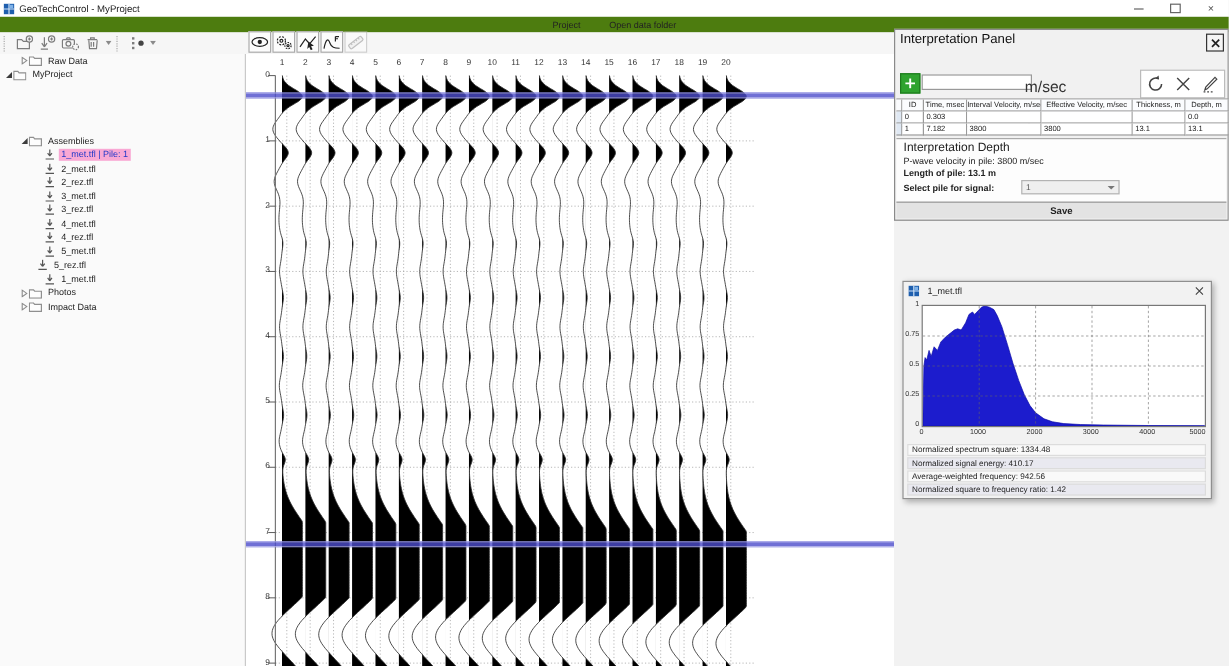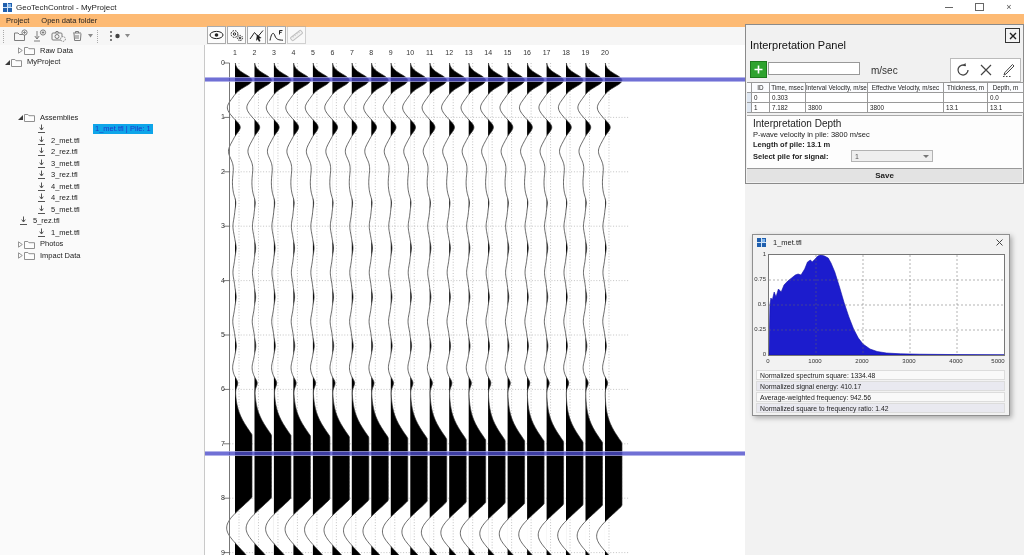--- a/index.html
+++ b/index.html
@@ -9,62 +9,62 @@
   
   .titlebar{position:absolute;left:0;top:0;right:0;height:14px;background:#ffffff;
             border-bottom:1px solid #e6e6e6;display:flex;align-items:center;font-size:8px;}
   .appicon{width:9px;height:9px;margin:0 4px 0 3px;flex:0 0 auto;}
   .wincontrols{margin-left:auto;display:flex;height:14px;}
   .wc{width:30px;display:flex;align-items:center;justify-content:center;color:#555;}
   .wc-min i{display:block;width:8px;border-top:1px solid #666;}
   .wc-max i{display:block;width:7px;height:6px;border:1px solid #666;}
   .wc-close{font-size:9px;color:#555;}
   
-  .menubar{position:absolute;left:0;top:14px;right:0;height:13px;background:#fdba74;
-           display:flex;align-items:center;font-size:7.5px;gap:0;}
+  .menubar{position:absolute;left:0;top:14px;right:0;height:13px;background:#4d7c0f;
+           display:flex;align-items:center;font-size:7.5px;gap:12px;justify-content:center;}
   .menuitem{padding:0 6px;height:13px;display:flex;align-items:center;}
   .topstrip{position:absolute;left:0;top:27px;right:0;height:18px;background:#f6f6f6;}
   .toolbar{position:absolute;left:0;top:27px;width:205px;height:18px;display:flex;align-items:center;}
   .tb-handle{width:3px;height:13px;border-left:1px dotted #aaa;margin:0 4px 0 3px;}
   .tbtn{width:19px;height:16px;display:flex;align-items:center;justify-content:center;}
   .tb-caret{width:7px;display:flex;align-items:center;justify-content:center;}
   
   .tree{position:absolute;left:0;top:45px;width:204px;bottom:0;background:#fafafa;
         border-right:1px solid #c9c9c9;font-size:7.5px;overflow:hidden;}
   .tree-row{height:11.5px;display:flex;align-items:center;white-space:nowrap;}
   .tr-arrow{width:8px;display:flex;justify-content:center;flex:0 0 auto;}
   .tr-icon{margin-right:3px;flex:0 0 auto;display:flex;}
   .tr-label{padding:0 2px;line-height:10px;}
-  .tr-label.sel{background:#0ea5e9;color:#2038c8;margin-left:44px;}
+  .tr-label.sel{background:#f9a8d4;color:#2038c8;}
   
   .viewer{position:absolute;left:205px;top:45px;width:540px;bottom:0;background:#fff;overflow:hidden;}
   .vtoolbar{position:absolute;left:207px;top:26px;display:flex;z-index:5;}
   .vbtn{width:17px;height:16px;border:1px solid #ababab;background:#fcfcfc;margin-right:1px;
         display:flex;align-items:center;justify-content:center;}
   .vbtn.disabled{opacity:.5;}
   .tracenum{position:absolute;width:16px;text-align:center;font-size:7px;color:#333;top:4px;}
   .tlabel{position:absolute;width:20px;text-align:right;font-size:7px;color:#333;left:0;}
   .pickline{position:absolute;left:205px;width:540px;height:3px;background:#4d4dcb;
             border-top:1px solid #a0a0e6;border-bottom:1px solid #a0a0e6;opacity:.8;z-index:4;}
   
   .ipanel{position:absolute;left:745px;top:24px;width:279px;height:160px;background:#f1f1f1;
           border:1px solid #8a8a8a;box-sizing:border-box;z-index:6;}
-  .ip-title{font-size:11px;color:#111;padding:2px 4px 0 4px;margin-top:12px;}
+  .ip-title{font-size:11px;color:#111;padding:2px 4px 0 4px;}
   .ip-close{position:absolute;top:3px;right:3px;width:13px;height:13px;border:1px solid #333;
             background:#f4f4f4;display:flex;align-items:center;justify-content:center;}
   .mode-select{position:absolute;left:4px;top:19px;width:108px;height:14px;background:#fdfdfd;
                border:1px solid #b3b3b3;font-size:7.5px;display:flex;align-items:center;
                padding:0 3px;box-sizing:border-box;margin-top:48px;}
   .caret{margin-left:auto;width:0;height:0;border-left:3px solid transparent;
          border-right:3px solid transparent;border-top:3px solid #777;}
   .add-btn{position:absolute;left:4px;top:36px;width:15px;height:15px;background:#2fa32f;
            border:1px solid #1d7a1d;display:flex;align-items:center;justify-content:center;}
   .vel-input{position:absolute;left:22px;top:37px;width:86px;height:11px;border:1px solid #999;
              background:#fff;font-size:7.5px;padding:0 2px;}
-  .unit{position:absolute;left:125px;top:40px;font-size:10px;color:#333;}
+  .unit{position:absolute;left:108px;top:40px;font-size:13px;color:#333;}
   .action-box{position:absolute;right:2px;top:33px;height:22px;display:flex;background:#fff;
               border:1px solid #bbb;align-items:center;}
   .abtn{width:23px;height:20px;display:flex;align-items:center;justify-content:center;}
   .iptable{position:absolute;left:1px;top:57px;font-size:6.3px;border-top:1px solid #9a9a9a;}
   .ipt-row{display:flex;}
   .ipt-cell{border-right:1px solid #9a9a9a;border-bottom:1px solid #9a9a9a;box-sizing:border-box;
             padding:1px 2px;background:#fff;overflow:hidden;white-space:nowrap;height:10px;}
   .ipt-head .ipt-cell{background:#fbfcfe;text-align:center;padding:1px 0;}
   .ipt-sel{background:#dfe8f3;}
   .result{position:absolute;left:1px;right:1px;top:90px;bottom:15px;background:#fdfdfd;
@@ -278,21 +278,21 @@
     </div>
     <div class="tree-row" style="padding-left: 29px;">
       <span class="tr-arrow"></span>
       <span class="tr-icon">
         <svg width="9" height="10" viewBox="0 0 9 10">
           <path d="M4.5,0.5 v5.5 M4.5,6 l-1.8,-2.4 M4.5,6 l1.8,-2.4 M1,8.5 h7" fill="none" stroke="#555"></path>
         </svg>
       </span>
       <span class="tr-label">5_met.tfl</span>
     </div>
-    <div class="tree-row" style="padding-left: 11px;">
+    <div class="tree-row" style="padding-left: 23px;">
       <span class="tr-arrow"></span>
       <span class="tr-icon">
         <svg width="9" height="10" viewBox="0 0 9 10">
           <path d="M4.5,0.5 v5.5 M4.5,6 l-1.8,-2.4 M4.5,6 l1.8,-2.4 M1,8.5 h7" fill="none" stroke="#555"></path>
         </svg>
       </span>
       <span class="tr-label">5_rez.tfl</span>
     </div>
     <div class="tree-row" style="padding-left: 29px;">
       <span class="tr-arrow"></span>

